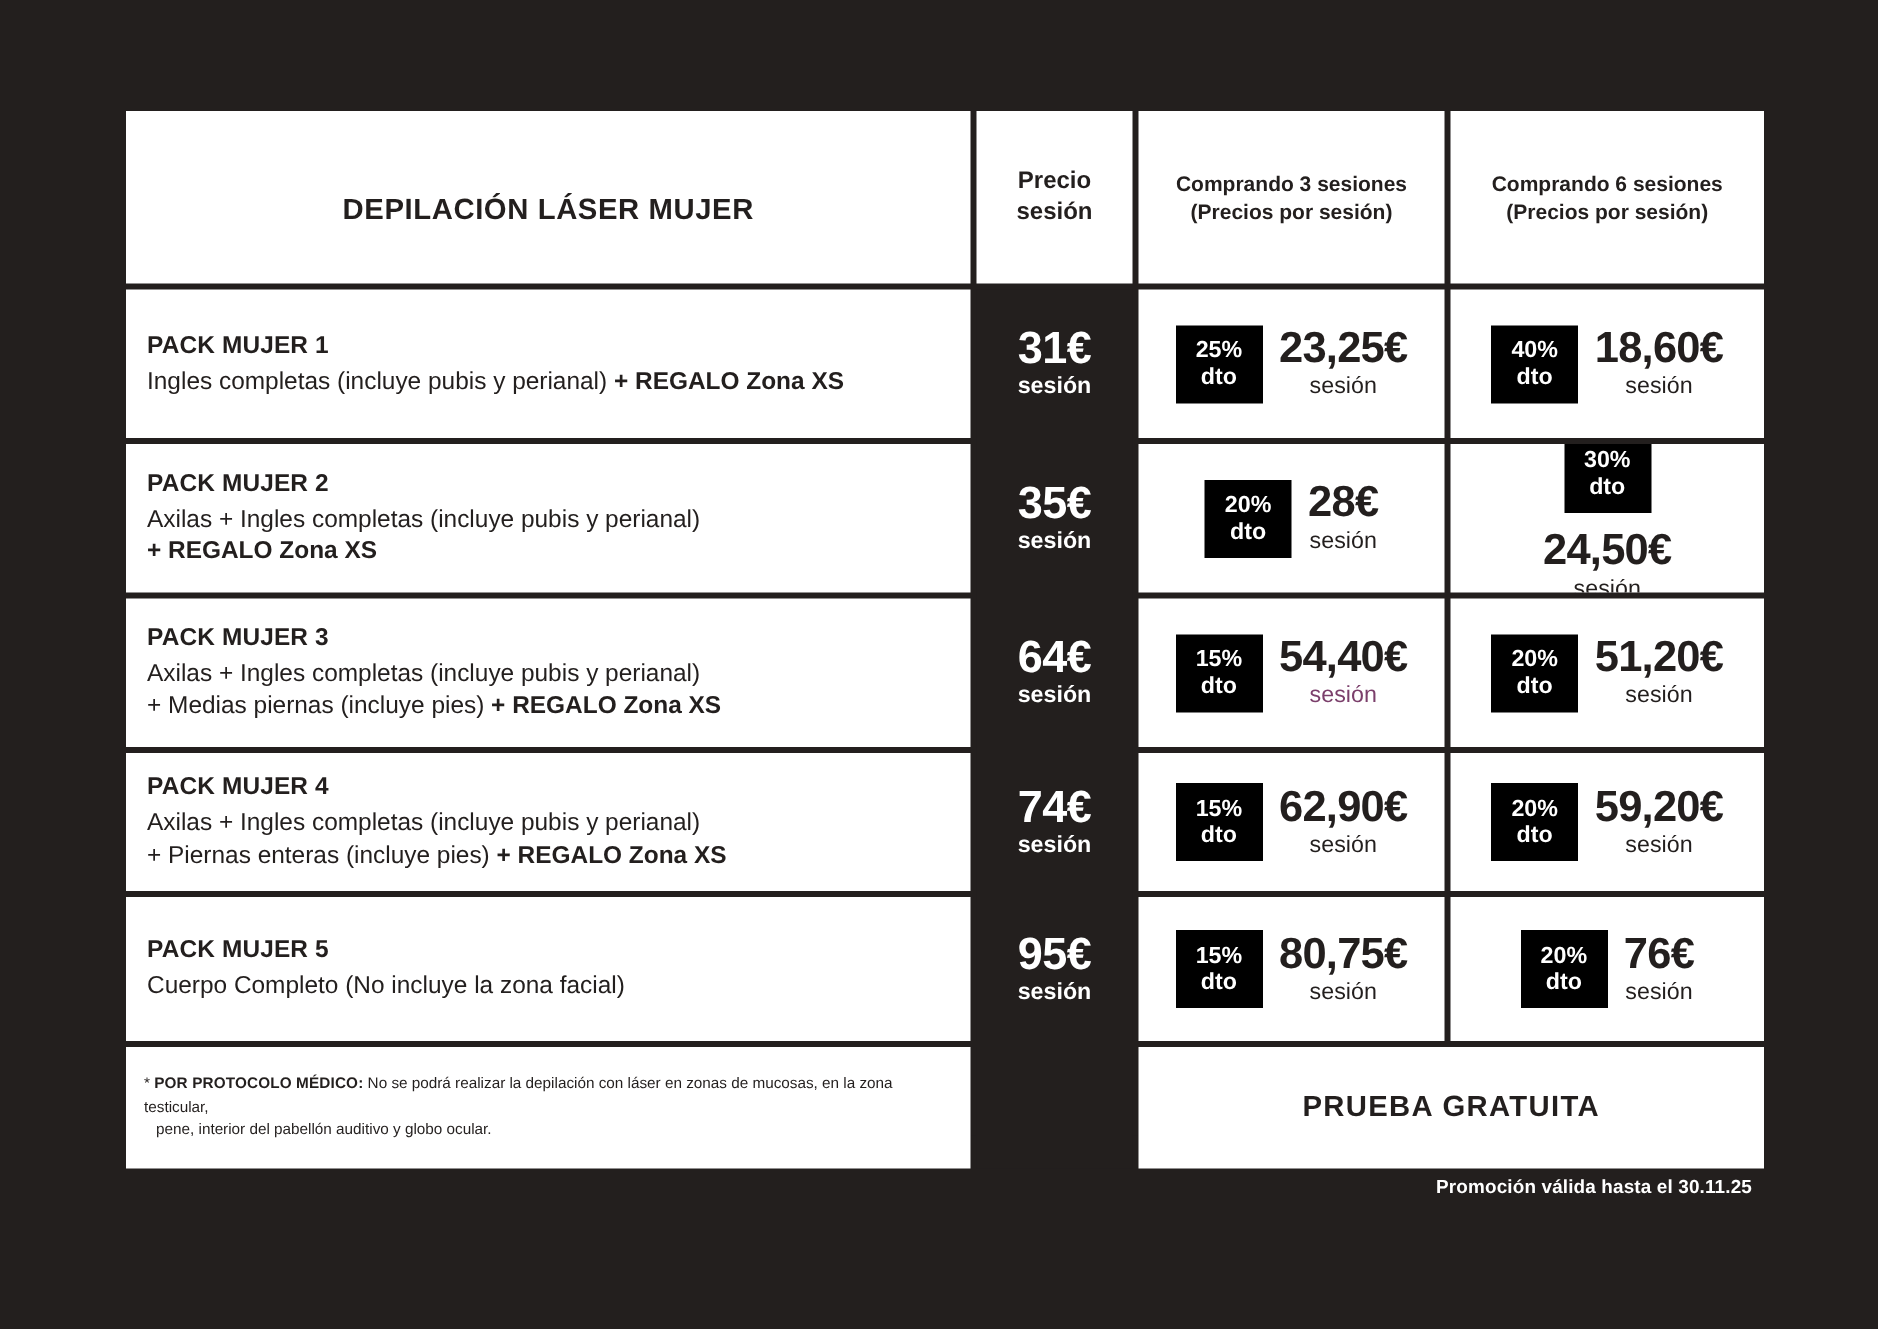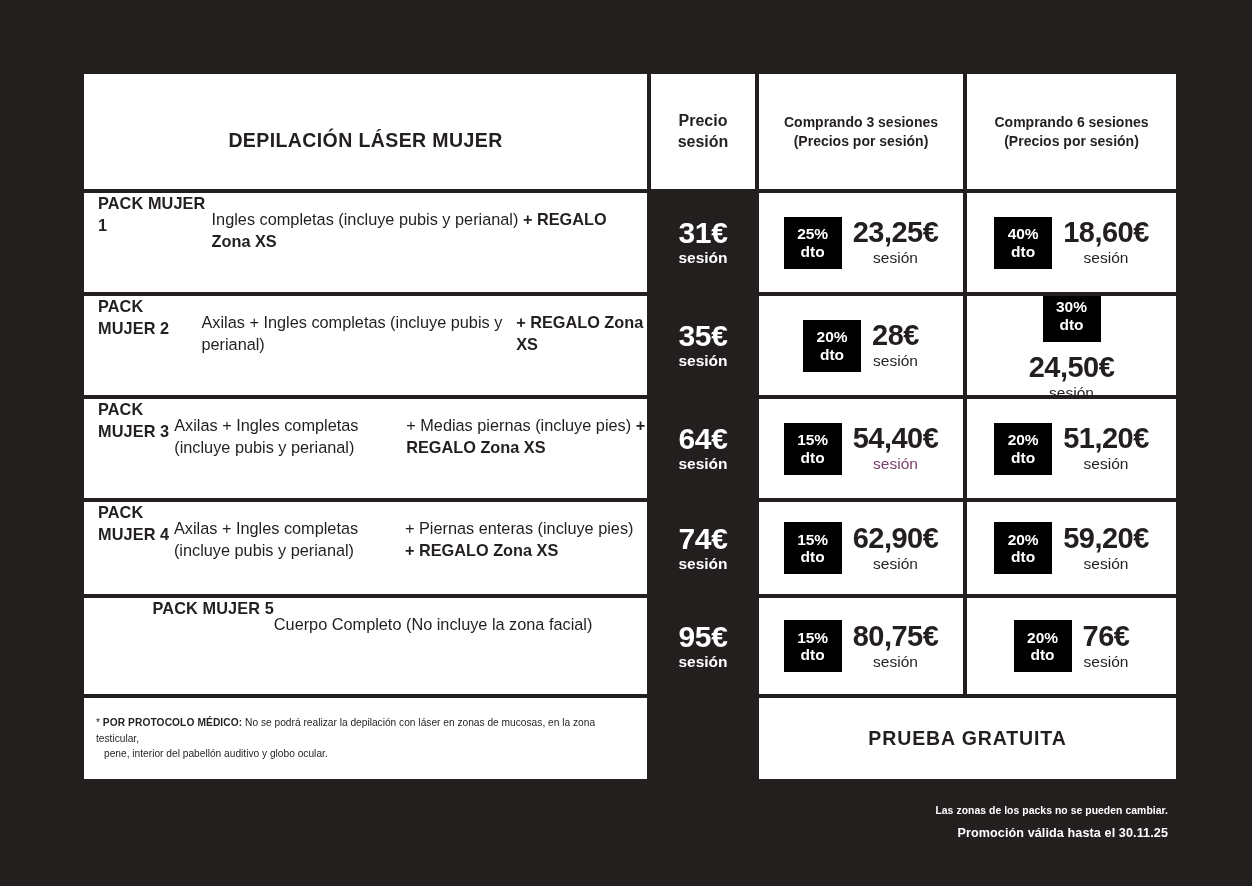--- a/index.html
+++ b/index.html
@@ -73,35 +73,35 @@
     line-height: 1.33;
     color: #231f1e;
     padding: 0 6px;
   }
   .hdr-col .l2 { font-weight: bold; }
   .hdr-col.narrow { font-size: 16px; line-height: 1.3; }
 
   
   .desc {
     display: flex;
+    flex-direction: column;
     justify-content: center;
     padding: 0 0 0 14px;
     font-size: 16.3px;
     line-height: 1.33;
     color: #231f1e;
   }
   .desc .pack-name {
     font-weight: bold;
     font-size: 16.3px;
     letter-spacing: 0.1px;
     margin-bottom: 2px;
   }
   .desc .pack-line {
     font-weight: normal;
-    margin-top: 16px;
   }
   .desc .pack-line b { font-weight: bold; }
 
   
   .price-col {
     grid-column: 2;
     grid-row: 2 / span 5;
     background: #231f1e;
     position: relative;
   }
@@ -198,21 +198,21 @@
     font-size: 19.5px;
     font-weight: bold;
     letter-spacing: 0.9px;
     color: #231f1e;
   }
 
   
   .legal {
     position: absolute;
     right: 84px;
-    top: 804px;
+    top: 762px;
     width: 1084px;
     text-align: right;
     color: #ffffff;
   }
   .legal .legal-1 {
     font-size: 10.4px;
     font-weight: bold;
     line-height: 1.4;
     letter-spacing: 0.05px;
   }

